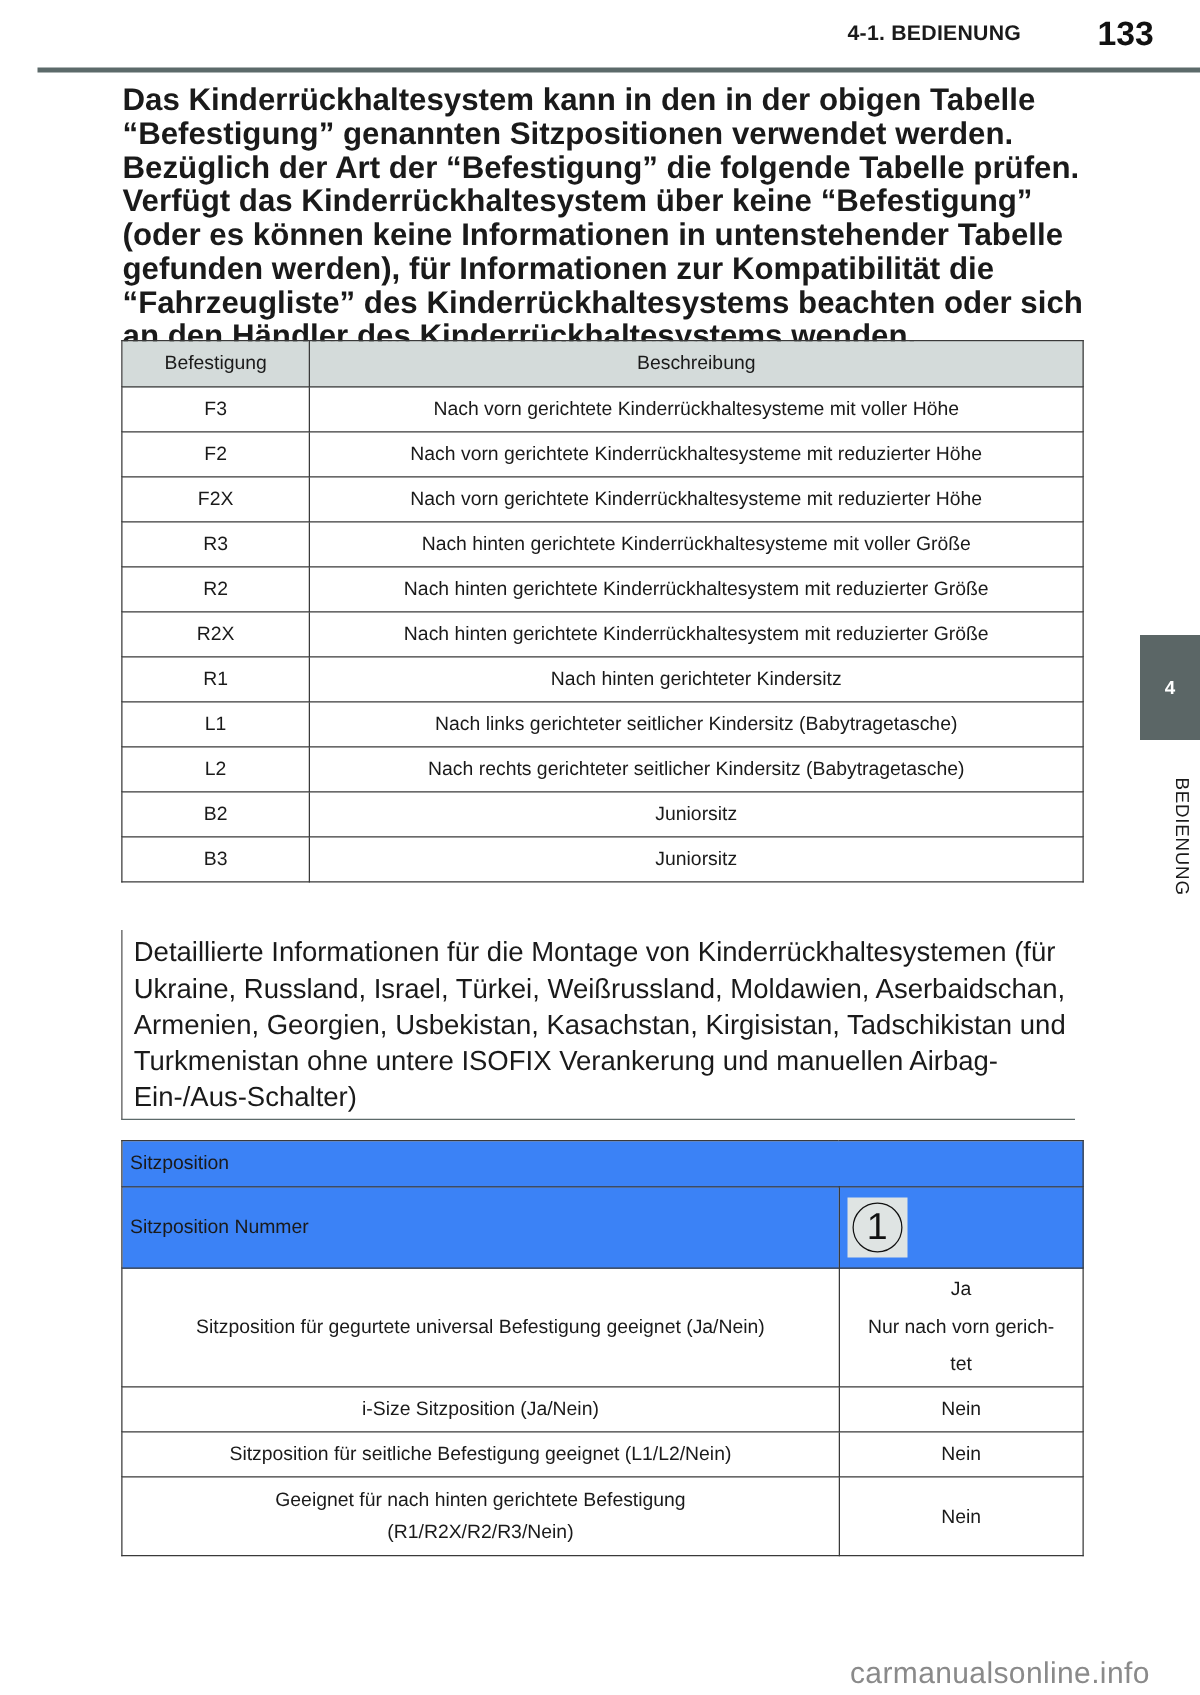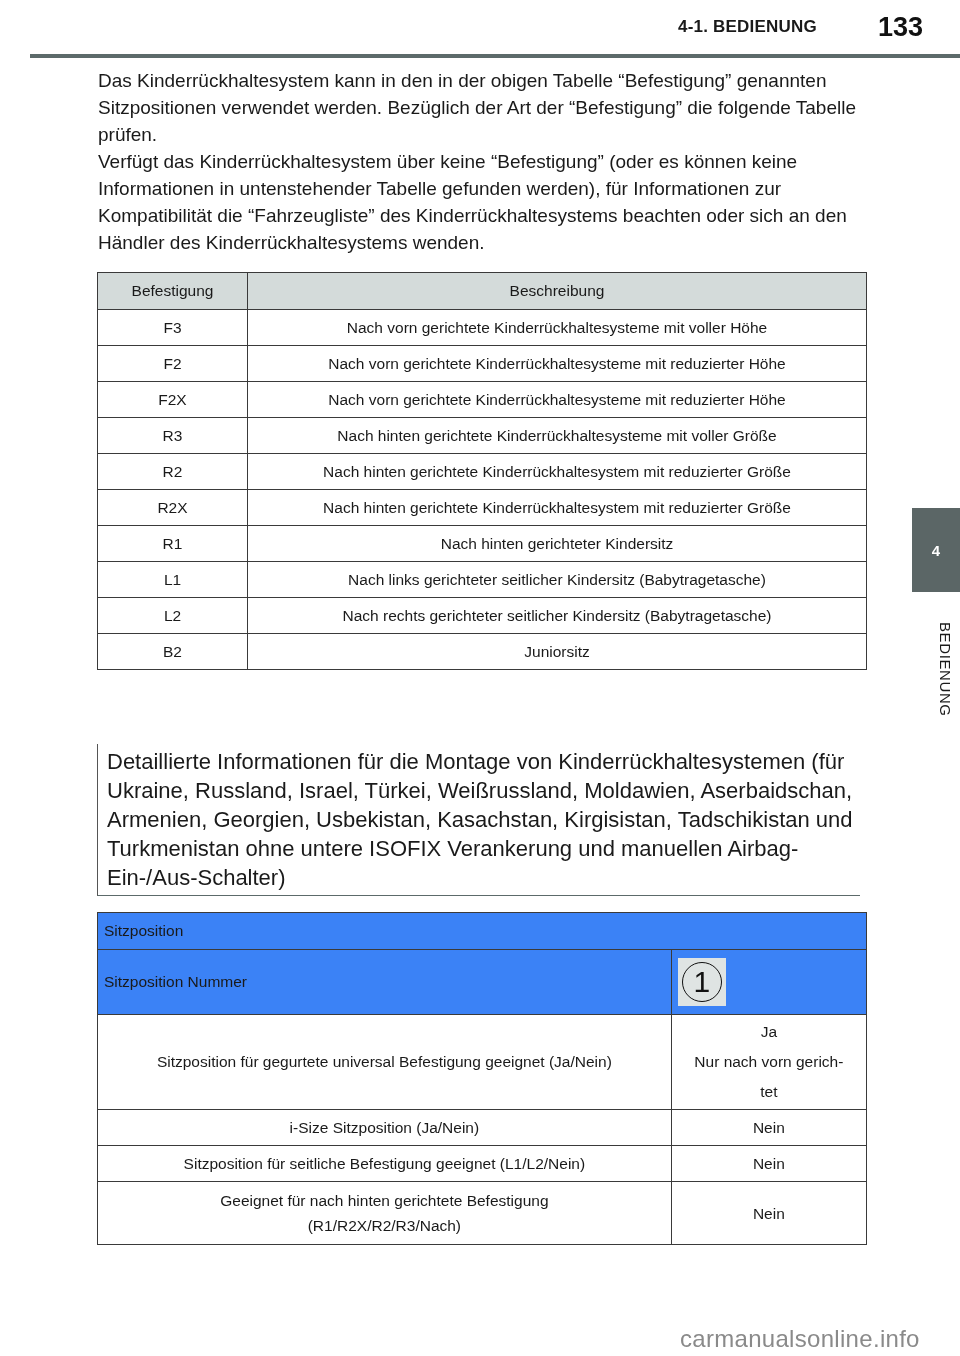--- a/index.html
+++ b/index.html
@@ -75,23 +75,24 @@
       display: flex;
       align-items: flex-start;
       justify-content: center;
     }
     
     .intro {
       position: absolute;
       left: 98px;
       top: 67px;
       width: 770px;
-      font-size: 19px;
+      font-size: 25px;
       line-height: 27px;
       color: #1a1a1a;
+      font-weight: bold;
     }
     .intro p { margin: 0; }
     
     table {
       border-collapse: collapse;
       position: absolute;
       font-size: 15.5px;
       color: #1a1a1a;
     }
     td, th {
@@ -233,20 +234,24 @@
         <td class="c2">Nach links gerichteter seitlicher Kindersitz (Babytragetasche)</td>
       </tr>
       <tr>
         <td class="c1">L2</td>
         <td class="c2">Nach rechts gerichteter seitlicher Kindersitz (Babytragetasche)</td>
       </tr>
       <tr>
         <td class="c1">B2</td>
         <td class="c2">Juniorsitz</td>
       </tr>
+      <tr>
+        <td class="c1">B3</td>
+        <td class="c2">Juniorsitz</td>
+      </tr>
     </tbody>
 </table>
 
 <div class="subhead">Detaillierte Informationen für die Montage von Kinderrückhaltesystemen (für Ukraine, Russland, Israel, Türkei, Weißrussland, Moldawien, Aserbaidschan, Armenien, Georgien, Usbekistan, Kasachstan, Kirgisistan, Tadschikistan und Turkmenistan ohne untere ISOFIX Verankerung und manuellen Airbag-Ein-/Aus-Schalter)</div>
 
 <table class="t2">
   <thead>
     <tr class="hrow1">
       <th colspan="2">Sitzposition</th>
     </tr>
@@ -272,20 +277,20 @@
       <td class="cl">i-Size Sitzposition (Ja/Nein)</td>
       <td class="cr">Nein</td>
     </tr>
     <tr class="r3">
       <td class="cl">Sitzposition für seitliche Befestigung geeignet (L1/L2/Nein)</td>
       <td class="cr">Nein</td>
     </tr>
     <tr class="r4">
       <td class="cl">
         <div>Geeignet für nach hinten gerichtete Befestigung</div>
-        <div>(R1/R2X/R2/R3/Nach)</div>
+        <div>(R1/R2X/R2/R3/Nein)</div>
       </td>
       <td class="cr">Nein</td>
     </tr>
   </tbody>
 </table>
 
 <div class="watermark">carmanualsonline.info</div>
 
 </body></html>

